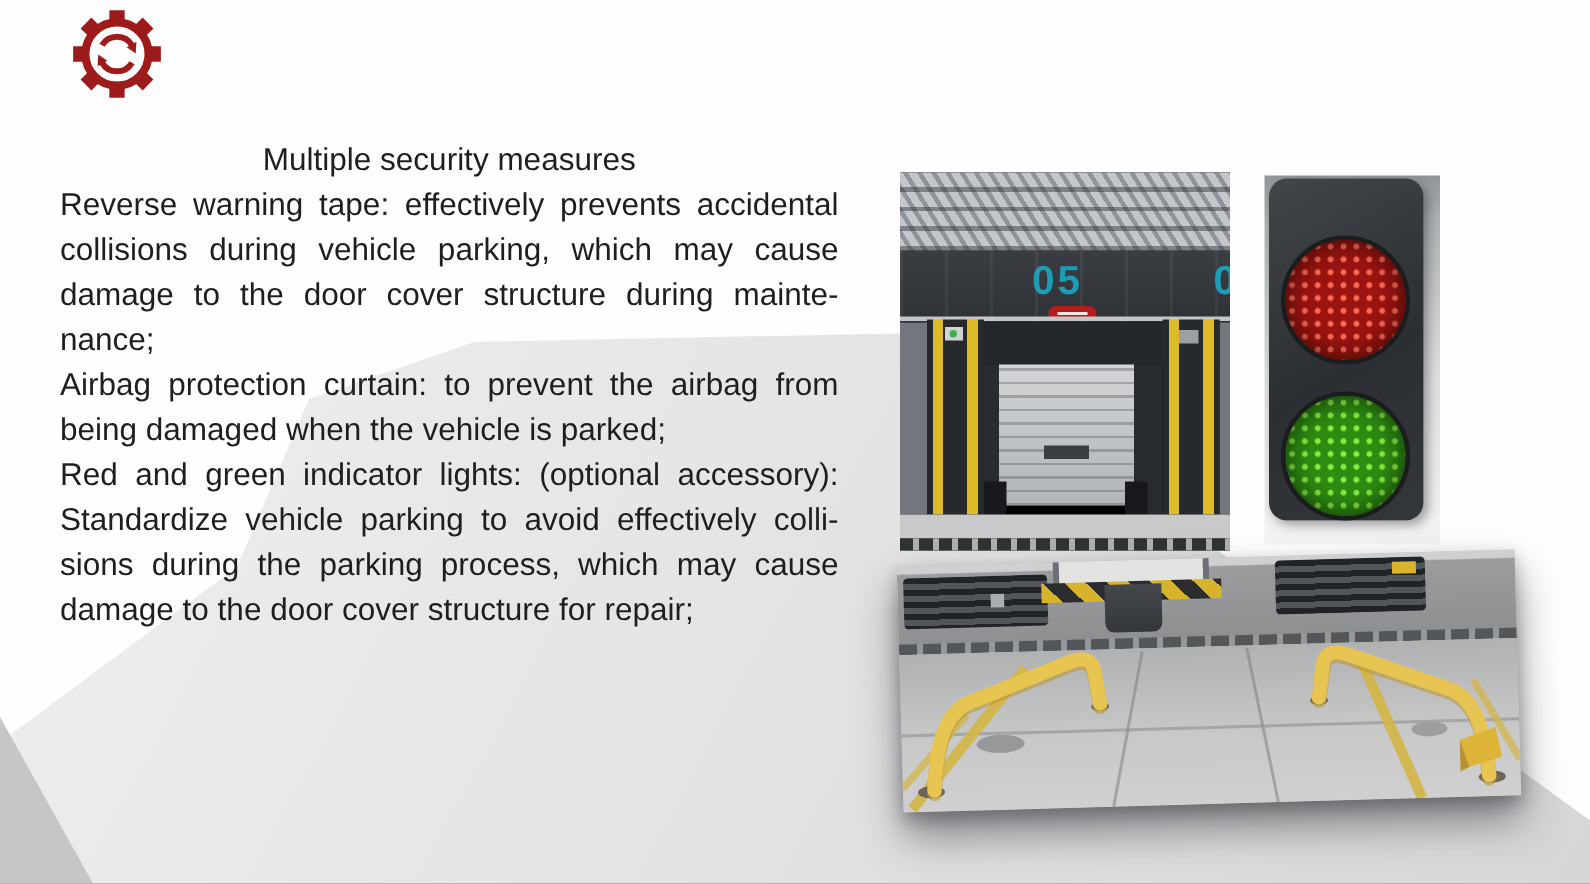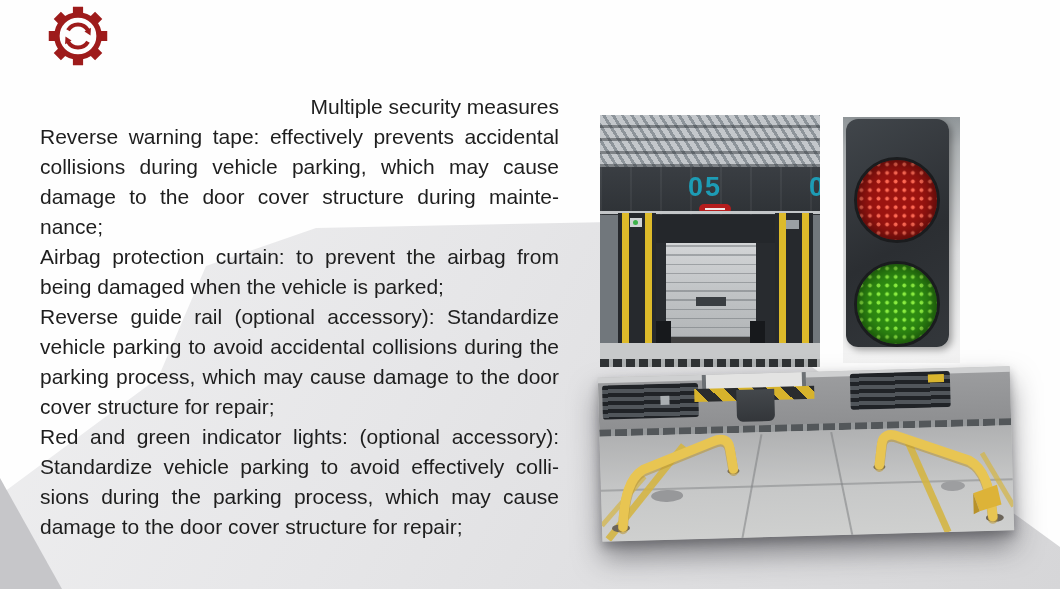--- a/index.html
+++ b/index.html
@@ -20,25 +20,25 @@
     clip-path:polygon(0px 478px,62px 589px,0px 589px);
   }
   
   .gear { position:absolute; left:44px; top:2px; width:68px; height:68px; }
   
   .text-col {
     position:absolute; left:40px; top:92px; width:519px;
     color:#1e1e1e; font-size:21px; line-height:30px;
   }
   .text-col p { text-align:justify; }
-  .text-col .heading { text-align:right; }
+  .text-col .heading { text-align:center; }
   
   .photo { position:absolute; overflow:hidden; }
   
-  .ph-dock { left:600px; top:115px; width:220px; height:252px; background:#404040; }
+  .ph-dock { left:600px; top:115px; width:220px; height:252px; background:#000000; }
   .dk-roof { position:absolute; left:0; top:0; width:220px; height:52px;
     background:
       repeating-linear-gradient(0deg, rgba(40,45,50,.45) 0 3px, rgba(0,0,0,0) 3px 13px),
       repeating-linear-gradient(58deg, #c3c7cb 0 5px, #8d949a 5px 8px); }
   .dk-wall { position:absolute; left:0; top:52px; width:220px; height:48px;
     background:
       repeating-linear-gradient(90deg, rgba(255,255,255,.05) 0 2px, rgba(0,0,0,0) 2px 30px),
       linear-gradient(180deg,#3a3e43,#2e3236); }
   .dk-rail { position:absolute; left:0; top:96px; width:220px; height:3px; background:#c3c6c8; }
   .dk-num { position:absolute; left:88px; top:57px; font-weight:bold; font-size:27px; letter-spacing:2px; color:#1d9cb5; }
@@ -120,21 +120,20 @@
     <path d="M35.3,41.5 A17,17 0 0 1 64.7,41.5" stroke="#9e1b1b" stroke-width="6" fill="none"></path>
     <path d="M69,38 L59.5,43.5 L68.4,49.4 Z" fill="#9e1b1b"></path>
     <path d="M64.7,58.5 A17,17 0 0 1 35.3,58.5" stroke="#9e1b1b" stroke-width="6" fill="none"></path>
     <path d="M31,62 L40.5,56.5 L31.6,50.6 Z" fill="#9e1b1b"></path>
   </svg>
 
   <div class="text-col">
     <p class="heading">Multiple security measures</p>
     <p>Reverse warning tape: effectively prevents accidental collisions during vehicle parking, which may cause damage to the door cover structure during mainte­nance;</p>
     <p>Airbag protection curtain: to prevent the airbag from being damaged when the vehicle is parked;</p>
-    <p>Reverse guide rail (optional accessory): Standardize vehicle parking to avoid accidental collisions during the parking process, which may cause damage to the door cover structure for repair;</p>
     <p>Red and green indicator lights: (optional accessory): Standardize vehicle parking to avoid effectively colli­sions during the parking process, which may cause damage to the door cover structure for repair;</p>
   </div>
 
   <div class="photo ph-dock">
     <div class="dk-roof"></div>
     <div class="dk-wall"></div>
     <span class="dk-num">05</span>
     <span class="dk-num2">0</span>
     <div class="dk-logo">
         <i></i>

